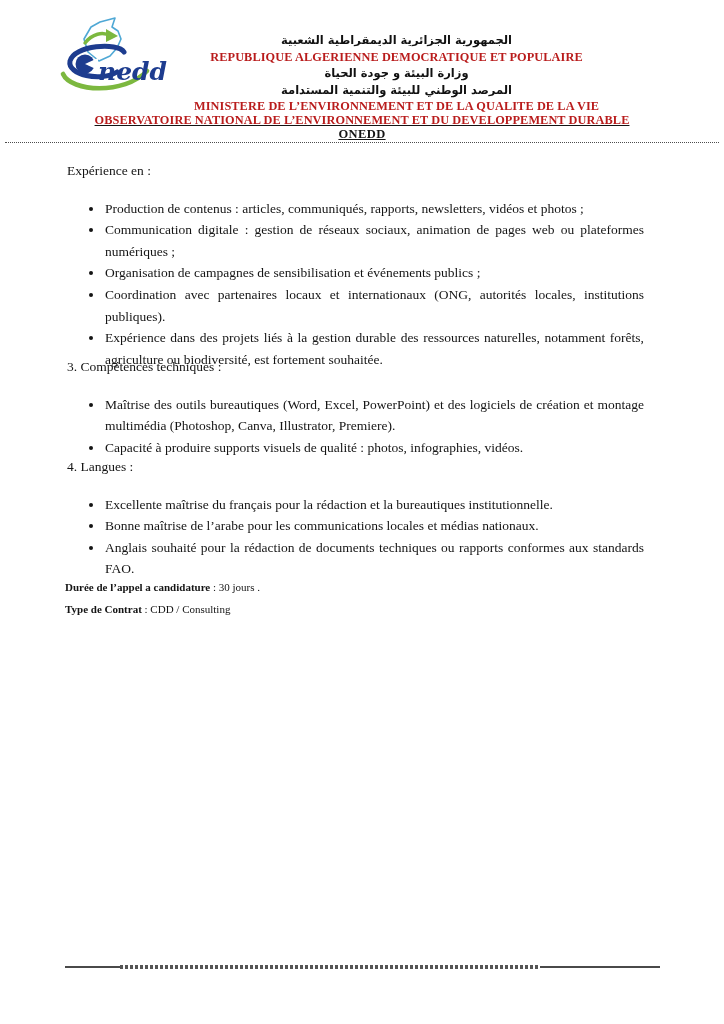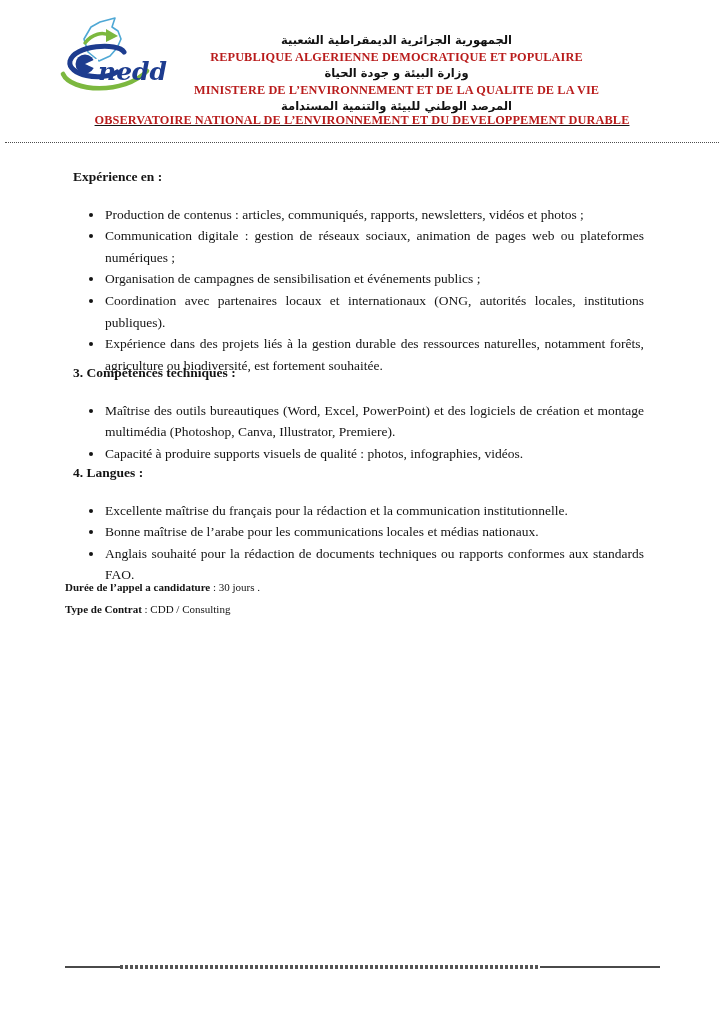--- a/index.html
+++ b/index.html
@@ -28,21 +28,21 @@
   .fr-caps{font-weight:bold;font-size:12.3px;letter-spacing:.1px;color:#b91c1c;}
   .ar{font-family:"DejaVu Sans",sans-serif;font-weight:bold;font-size:11.5px;direction:rtl;color:#111;}
   .onedd{font-weight:bold;font-size:12.5px;letter-spacing:.4px;}
   .hdr-rule{
     position:absolute;top:142px;left:5px;right:5px;height:0;
     border-top:1.6px dotted #4d4d4d;
   }
   
   .sec{position:absolute;left:65px;right:64px;}
   .sec h3{
-    margin:8px;font-size:13.5px;font-weight:bold;line-height:21.6px;
+    margin:2px;font-size:13.5px;font-weight:normal;line-height:21.6px;
   }
   .sec ul{margin:16px;padding:0 0 0 23px;list-style:disc;}
   .sec li{
     font-size:13.5px;line-height:21.6px;text-align:justify;
     padding-left:1px;
   }
   #sec-experience{top:158px;}
   #sec-competences{top:354px;}
   #sec-langues{top:454px;}
   #fields{top:577px;}
@@ -77,26 +77,27 @@
       <circle cx="31" cy="49" r="9.5" fill="#1D3C8F"></circle>
       <polygon points="31,49 44,43 44,55" fill="#ffffff"></polygon>
     </g>
     <text x="44" y="65" font-family="'DejaVu Serif', serif" font-style="italic" font-weight="bold" font-size="25" fill="#1D3C8F">nedd</text>
   </svg>
 
   <div class="hdr-lines">
     <span class="ln ar" dir="rtl">الجمهورية الجزائرية الديمقراطية الشعبية</span>
     <span class="ln fr-caps">REPUBLIQUE ALGERIENNE DEMOCRATIQUE ET POPULAIRE</span>
     <span class="ln ar" dir="rtl">وزارة البيئة و جودة الحياة</span>
+    <span class="ln ar" dir="rtl">المرصد الوطني للبيئة والتنمية المستدامة</span>
     <span class="ln fr-caps">MINISTERE DE L’ENVIRONNEMENT ET DE LA QUALITE DE LA VIE</span>
-    <span class="ln ar" dir="rtl">المرصد الوطني للبيئة والتنمية المستدامة</span>
   </div>
 
   <div class="hdr-full">
     <span class="ln fr-caps">OBSERVATOIRE NATIONAL DE L’ENVIRONNEMENT ET DU DEVELOPPEMENT DURABLE</span>
+    <span class="ln onedd">ONEDD</span>
   </div>
 
   <div class="hdr-rule"></div>
 
   <div class="sec" id="sec-experience">
     <h3>Expérience en :</h3>
     <ul>
       <li>Production de contenus : articles, communiqués, rapports, newsletters, vidéos et photos ;</li>
       <li>Communication digitale : gestion de réseaux sociaux, animation de pages web ou plateformes numériques ;</li>
       <li>Organisation de campagnes de sensibilisation et événements publics ;</li>
@@ -109,21 +110,21 @@
     <h3>3. Compétences techniques :</h3>
     <ul>
       <li>Maîtrise des outils bureautiques (Word, Excel, PowerPoint) et des logiciels de création et montage multimédia (Photoshop, Canva, Illustrator, Premiere).</li>
       <li>Capacité à produire supports visuels de qualité : photos, infographies, vidéos.</li>
     </ul>
   </div>
 
   <div class="sec" id="sec-langues">
     <h3>4. Langues :</h3>
     <ul>
-      <li>Excellente maîtrise du français pour la rédaction et la communication institutionnelle.</li>
+      <li>Excellente maîtrise du français pour la rédaction et la bureautiques institutionnelle.</li>
       <li>Bonne maîtrise de l’arabe pour les communications locales et médias nationaux.</li>
       <li>Anglais souhaité pour la rédaction de documents techniques ou rapports conformes aux standards FAO.</li>
     </ul>
   </div>
 
   <div class="sec" id="fields">
     <div class="field">
       <b>Durée de l’appel a candidature</b><span> : 30 jours .</span>
     </div>
     <div class="field">

